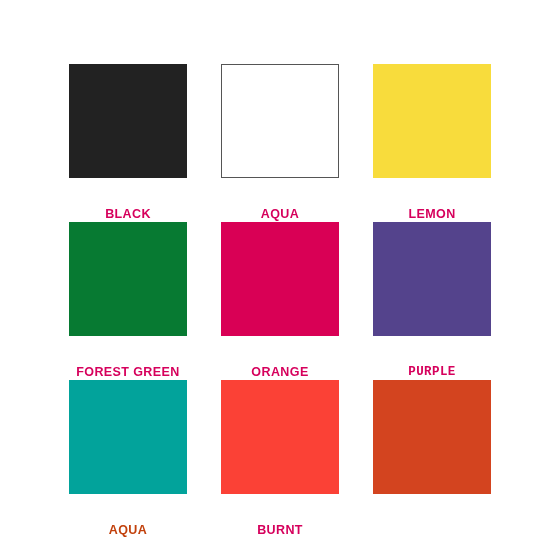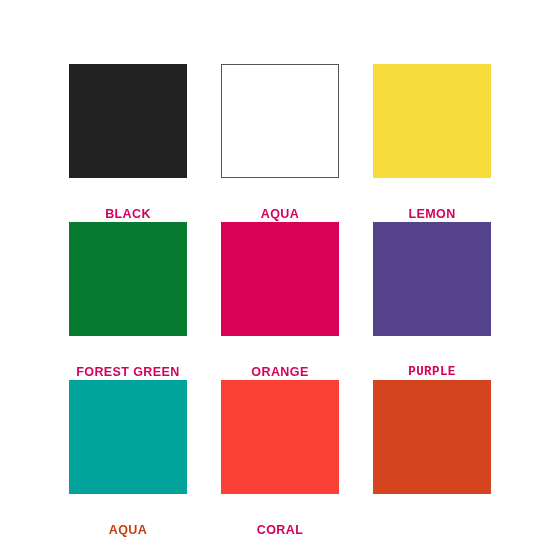--- a/index.html
+++ b/index.html
@@ -90,19 +90,19 @@
       <div class="swatch-cell">
         <div class="swatch-chip" style="background-color: rgb(84, 67, 140);"></div>
         <div class="swatch-label" style="color: rgb(214, 0, 92); font-family: Liberation Mono, monospace;">PURPLE</div>
       </div>
       <div class="swatch-cell">
         <div class="swatch-chip" style="background-color: rgb(2, 163, 155);"></div>
         <div class="swatch-label" style="color: #c2410c;">AQUA</div>
       </div>
       <div class="swatch-cell">
         <div class="swatch-chip" style="background-color: rgb(251, 65, 54);"></div>
-        <div class="swatch-label" style="color: rgb(214, 0, 92);">CORAL</div>
+        <div class="swatch-label" style="color: rgb(214, 0, 92);">BURNT</div>
       </div>
       <div class="swatch-cell">
         <div class="swatch-chip" style="background-color: rgb(211, 68, 31);"></div>
       </div>
     </div>
 </div>
 
 </body></html>

